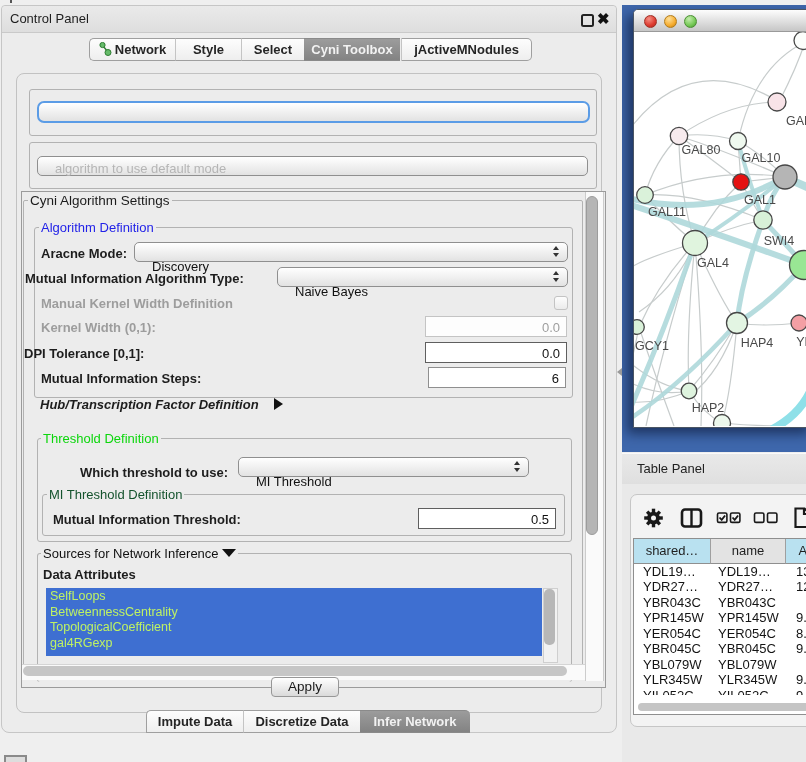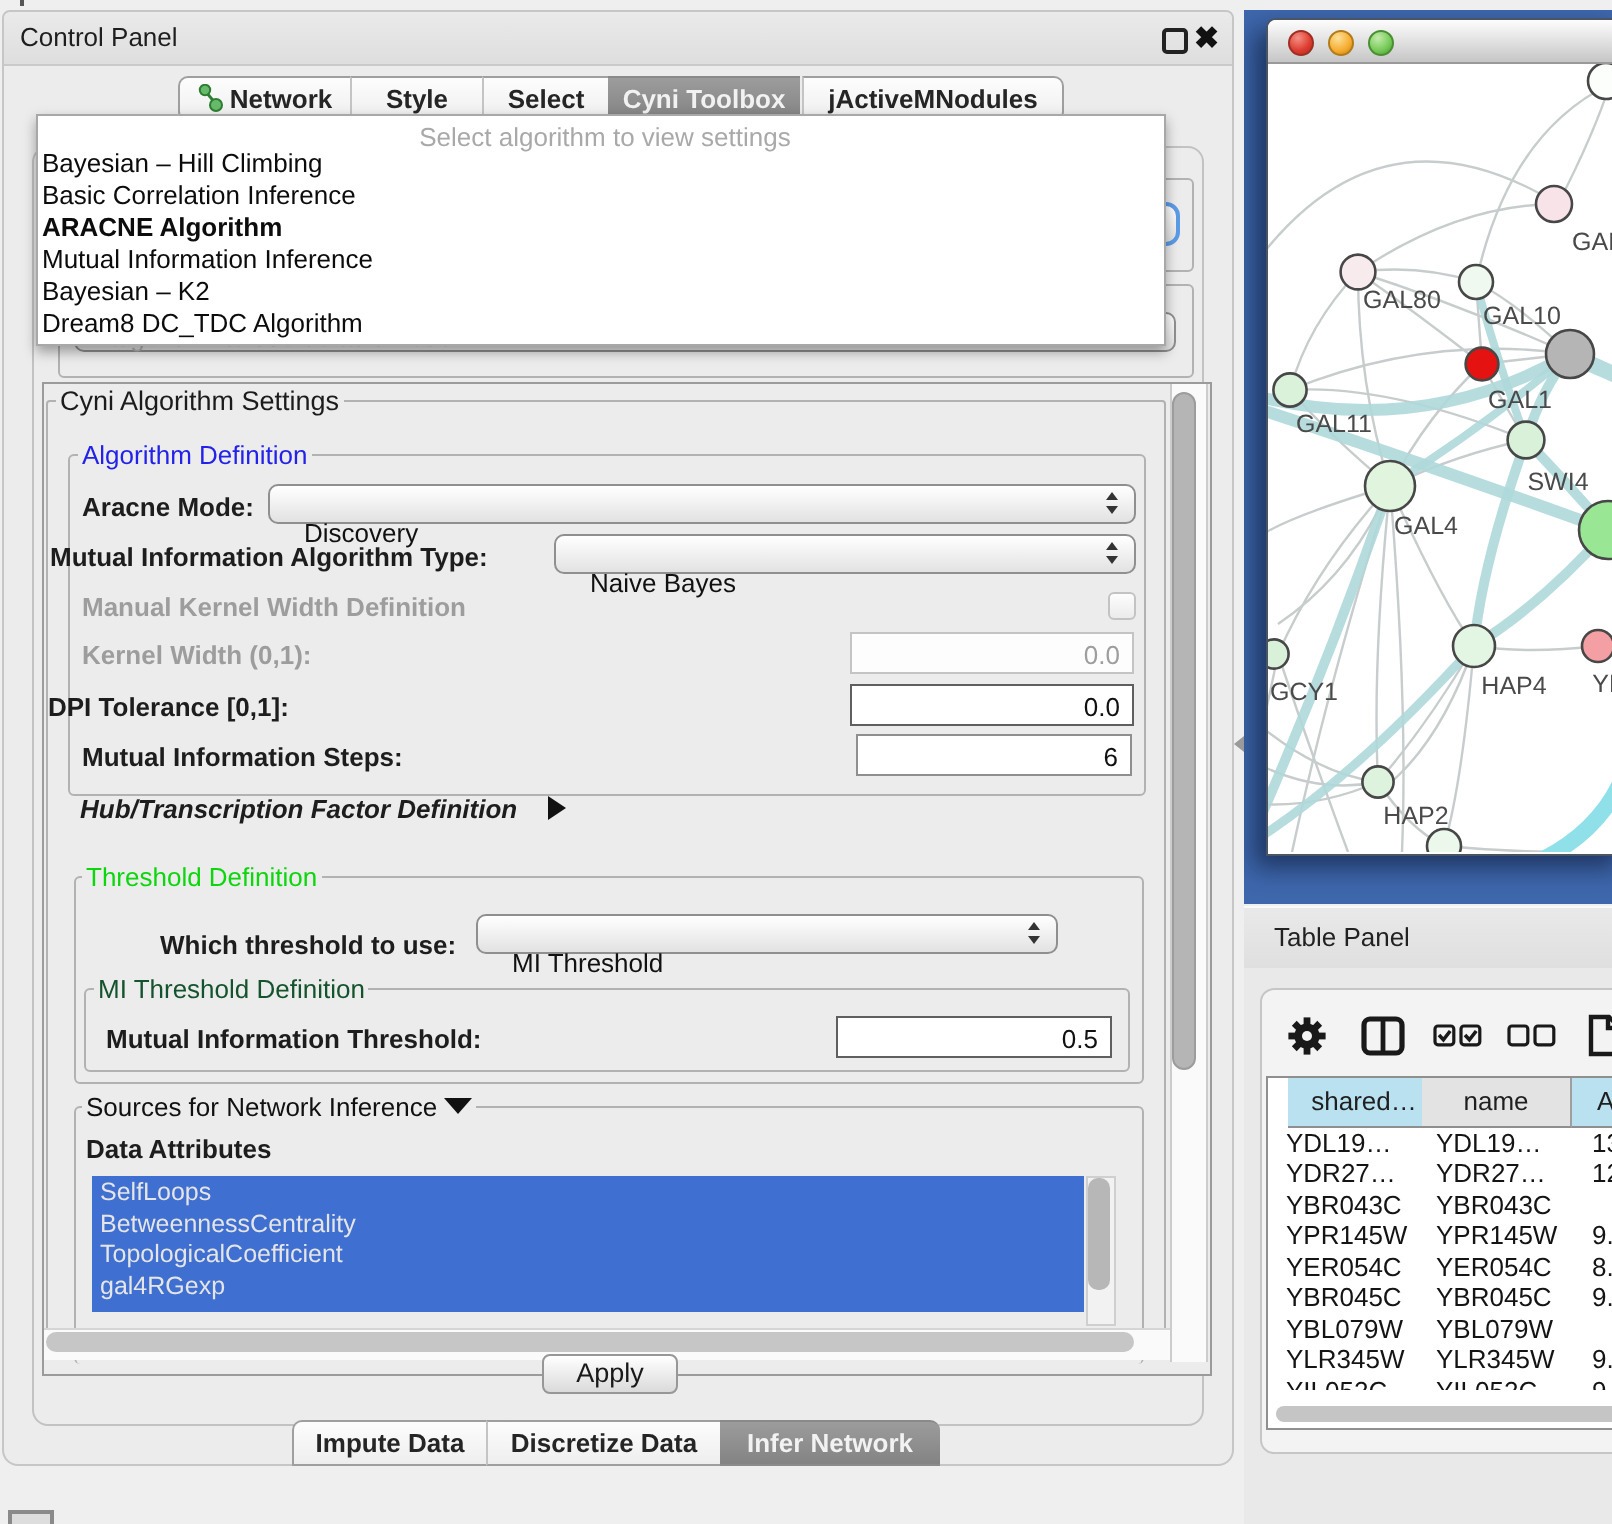--- a/index.html
+++ b/index.html
@@ -24,21 +24,21 @@
 .combo span{position:absolute;left:17px;top:16px;}
 .arr{position:absolute;right:6px;width:8px;}
 .arr .up{width:0;height:0;border-left:3.5px solid transparent;border-right:3.5px solid transparent;border-bottom:4.5px solid #333;margin-bottom:2.5px;}
 .arr .dn{width:0;height:0;border-left:3.5px solid transparent;border-right:3.5px solid transparent;border-top:4.5px solid #333;}
 .field{position:absolute;font-size:13px;text-align:right;padding-right:6px;box-sizing:border-box;}
 
 #dropdown{left:16px;top:51px;width:563px;height:114px;background:#ffffff;border:1px solid #a8a8a8;box-shadow:0 3px 6px rgba(0,0,0,0.35);z-index:50;}
 #dropdown div{position:absolute;left:2px;font-size:13px;color:#0c0c0c;white-space:nowrap;}
 
 #bluelist{left:44px;top:582px;width:496px;height:68px;background:#3e6fd1;}
-#bluelist div{color:#e5e5e5;font-size:12.5px;padding-left:4px;height:15.6px;line-height:15.6px;}
+#bluelist div{color:#bef264;font-size:12.5px;padding-left:4px;height:15.6px;line-height:15.6px;}
 
 #desktop{left:622px;top:5px;width:184px;height:447px;background:#3e67ac;overflow:hidden;}
 #tpbar{left:622px;top:453px;width:184px;height:30px;border-top:1px solid #fafafa;background:linear-gradient(#e9e9e9,#dfdfdf);border-bottom:1px solid #cecece;}
 .tl{width:11px;height:11px;border-radius:50%;}
 #tpbar span{position:absolute;left:15px;top:7px;font-size:13px;color:#222;}
 #rbg{left:622px;top:484px;width:184px;height:278px;background:#e9e9e9;}
 #tpanel{left:630px;top:494px;width:200px;height:231px;background:#f3f3f3;border:1px solid #c6c6c6;border-radius:7px;}
 </style>
 </head>
 <body>
@@ -137,29 +137,20 @@
     <div class="abs" style="left:583px;top:186px;width:17px;height:489px;background:#fafafa;border-left:1px solid #cccccc;border-right:1px solid #cccccc;"></div>
     <div class="abs" style="left:584px;top:190px;width:10px;height:337px;background:#b5b5b5;border:1px solid #9c9c9c;border-radius:6px;"></div>
 
     <div class="abs" style="left:269px;top:671px;width:66px;height:18px;border:1px solid #979797;border-radius:4px;background:linear-gradient(#ffffff,#dadada);text-align:center;font-size:13.5px;color:#1a1a1a;line-height:18px;">Apply</div>
 
     <div class="tab" style="left:144px;top:704px;width:96px;border-left:1px solid #9f9f9f;border-radius:5px 0 0 0;">Impute Data</div>
     <div class="tab" style="left:241px;top:704px;width:116px;border-left:1px solid #c4c4c4;">Discretize Data</div>
     <div class="tab" style="left:358px;top:704px;width:110px;background:linear-gradient(#9c9c9c,#838383);color:#f2f2f2;border-top:1px solid #8a8a8a;border-bottom:1px solid #8a8a8a;border-radius:0 5px 0 0;">Infer Network</div>
   </div>
 
-  <div class="abs" id="dropdown">
-    <div style="top:3px;width:100%;text-align:center;color:#a9a9a9;">Select algorithm to view settings</div>
-    <div style="top:16px;left:2px;">Bayesian – Hill Climbing</div>
-    <div style="top:32px;">Basic Correlation Inference</div>
-    <div style="top:48px;font-weight:bold;">ARACNE Algorithm</div>
-    <div style="top:64px;">Mutual Information Inference</div>
-    <div style="top:80px;">Bayesian – K2</div>
-    <div style="top:96px;">Dream8 DC_TDC Algorithm</div>
-  </div>
 </div>
 
 <div class="abs" style="left:617px;top:368px;width:0;height:0;border-top:4px solid transparent;border-bottom:4px solid transparent;border-right:5px solid #9a9a9a;"></div>
 <div class="abs" id="desktop">
 
   <div class="abs" style="left:11px;top:4px;width:180px;height:417px;border:1px solid #4a5563;border-radius:5px 5px 0 0;box-shadow:-6px 6px 12px rgba(5,15,40,0.55);background:#fff;">
     <div class="abs" style="left:0;top:0;width:100%;height:21px;background:linear-gradient(#fdfdfd,#c6c6c6);border-bottom:1px solid #9a9a9a;border-radius:4px 4px 0 0;">
       <div class="abs tl" style="left:10px;top:5px;background:radial-gradient(circle at 4px 3px,#f59085,#dd3b2f 60%,#a82c21);border:1px solid #9f2e23;"></div>
       <div class="abs tl" style="left:30px;top:5px;background:radial-gradient(circle at 4px 3px,#fde09a,#f6ac2f 60%,#c07f14);border:1px solid #b27c1a;"></div>
       <div class="abs tl" style="left:50px;top:5px;background:radial-gradient(circle at 4px 3px,#c4ecad,#75c956 60%,#4c9333);border:1px solid #4a8f33;"></div>
@@ -282,21 +273,21 @@
       <rect x="136.5" y="18" width="9.4" height="9.4" rx="1.5"></rect>
     </g>
     <g fill="none" stroke="#191919" stroke-width="1.8">
       <path d="M88.5,22.5 l2.2,2.4 l3.4-4.4"></path>
       <path d="M101.5,22.5 l2.2,2.4 l3.4-4.4"></path>
     </g>
     <path d="M164.5,13.5 h9 l5,5 v13.5 h-14 z M173,13.5 v5.5 h5.5" fill="none" stroke="#191919" stroke-width="2.2"></path>
   </svg>
 
   <div class="abs" style="left:2px;top:43px;width:190px;height:175px;border:1px solid #8f8f8f;background:#fff;overflow:hidden;">
-    <div class="abs" style="left:0;top:0;width:76px;height:24px;background:#b9e1f0;border-right:1px solid #9f9f9f;border-bottom:1px solid #8f8f8f;text-align:center;font-size:13px;line-height:24px;color:#1f1f1f;margin-left:10px;">shared…</div>
+    <div class="abs" style="left:0;top:0;width:76px;height:24px;background:#b9e1f0;border-right:1px solid #9f9f9f;border-bottom:1px solid #8f8f8f;text-align:center;font-size:13px;line-height:24px;color:#1f1f1f;">shared…</div>
     <div class="abs" style="left:77px;top:0;width:74px;height:24px;background:#e3e3e3;border-right:1px solid #9f9f9f;border-bottom:1px solid #8f8f8f;text-align:center;font-size:13px;line-height:24px;color:#1f1f1f;">name</div>
     <div class="abs" style="left:152px;top:0;width:40px;height:24px;background:#b9e1f0;border-bottom:1px solid #8f8f8f;text-align:center;font-size:13px;line-height:24px;color:#1f1f1f;">Av</div>
     <div class="abs" id="trows" style="left:0;top:25px;width:190px;height:131px;overflow:hidden;font-size:13px;color:#141414;">
         <div style="height:15.45px;line-height:15.45px;position:relative;">
           <span style="position:absolute;left:9px;">YDL19…</span>
           <span style="position:absolute;left:84px;">YDL19…</span>
           <span style="position:absolute;left:162px;">13</span>
         </div>
         <div style="height:15.45px;line-height:15.45px;position:relative;">
           <span style="position:absolute;left:9px;">YDR27…</span>

